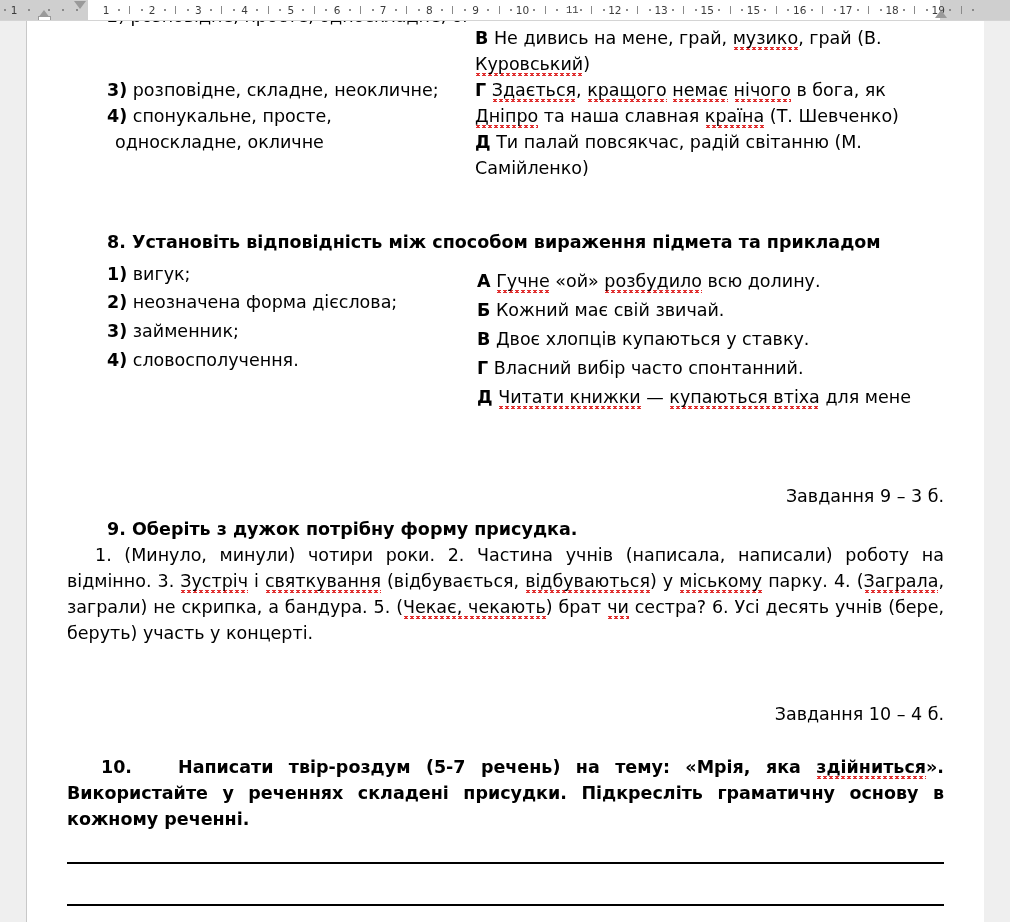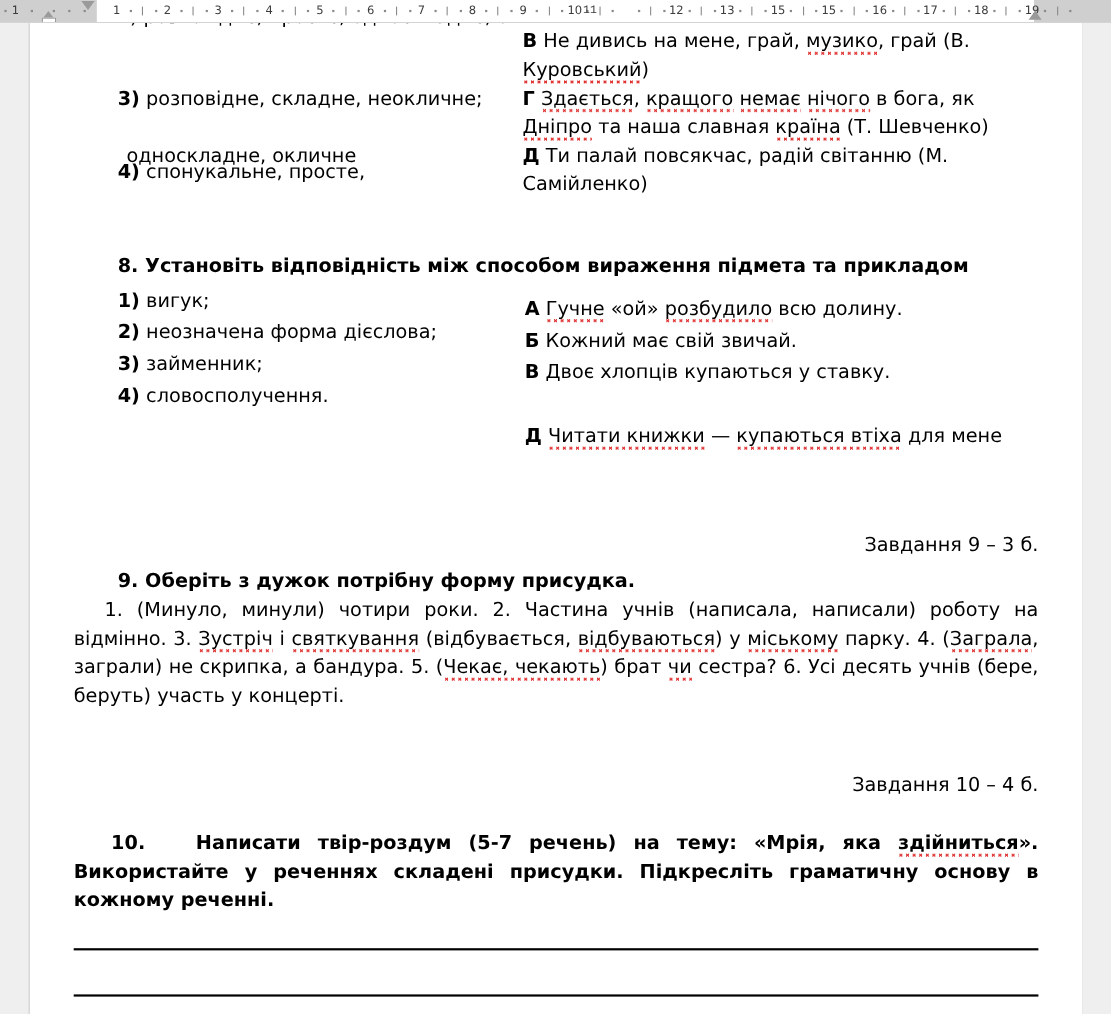--- a/index.html
+++ b/index.html
@@ -215,21 +215,21 @@
       <div class="rdash" style="left: 452.4px;"></div>
       <div class="rdot" style="left: 463.9px;"></div>
       <div class="rtick" style="left: 469.6px; width: 12px;">9</div>
       <div class="rdot" style="left: 487.1px;"></div>
       <div class="rdash" style="left: 498.6px;"></div>
       <div class="rdot" style="left: 510.1px;"></div>
       <div class="rtick" style="left: 515.8px; width: 12px;">10</div>
       <div class="rdot" style="left: 533.3px;"></div>
       <div class="rdash" style="left: 544.8px;"></div>
       <div class="rdot" style="left: 556.3px;"></div>
-      <div class="rtick" style="left: 530px; width: 12px; font-family: Liberation Mono, monospace;">11</div>
+      <div class="rtick" style="left: 566px; width: 12px; font-family: Liberation Mono, monospace;">11</div>
       <div class="rdot" style="left: 579.5px;"></div>
       <div class="rdash" style="left: 591px;"></div>
       <div class="rdot" style="left: 602.5px;"></div>
       <div class="rtick" style="left: 608.2px; width: 12px;">12</div>
       <div class="rdot" style="left: 625.7px;"></div>
       <div class="rdash" style="left: 637.2px;"></div>
       <div class="rdot" style="left: 648.7px;"></div>
       <div class="rtick" style="left: 654.4px; width: 12px;">13</div>
       <div class="rdot" style="left: 671.9px;"></div>
       <div class="rdash" style="left: 683.4px;"></div>
@@ -276,21 +276,21 @@
     <div class="doc">
 
       <div class="clipped-line" style="left:80px; top:0px; width:360px;">
         <div class="inner">2) розповідне, просте, односкладне, окличне;</div>
       </div>
 
       <div class="blk col-left" style="left:80px; top:56px;">
         <span class="b">3)</span>
         <span>розповідне, складне, неокличне;</span>
       </div>
-      <div class="blk col-left" style="left:80px; top:82px;margin-top:41px;">
+      <div class="blk col-left" style="left:80px; top:82px;">
         <span class="b">4)</span>
         <span>спонукальне, просте,</span>
       </div>
       <div class="blk col-left" style="left:88px; top:108px;">
         <span>односкладне, окличне</span>
       </div>
 
       <div class="blk col-right justify" style="left:448px; top:4px; width:492px;">
         <span class="b">В</span>
         <span>Не дивись на мене, грай, </span><span class="sq">музико</span><span>, грай (В.</span>
@@ -338,20 +338,24 @@
         <span class="b">А</span>
         <span class="sq">Гучне</span><span> «ой» </span><span class="sq">розбудило</span><span> всю долину.</span>
       </div>
       <div class="blk" style="left:450px; top:276px; width:492px;">
         <span class="b">Б</span>
         <span>Кожний має свій звичай.</span>
       </div>
       <div class="blk" style="left:450px; top:305px; width:492px;">
         <span class="b">В</span>
         <span>Двоє хлопців купаються у ставку.</span>
+      </div>
+      <div class="blk" style="left:450px; top:334px; width:492px;">
+        <span class="b">Г</span>
+        <span>Власний вибір часто спонтанний.</span>
       </div>
       <div class="blk" style="left:450px; top:363px; width:492px;">
         <span class="b">Д</span>
         <span class="sq">Читати книжки</span><span> — </span><span class="sq">купаються втіха</span><span> для мене</span>
       </div>
 
       <div class="blk right" style="left:40px; top:462px; width:877px;">Завдання 9 – 3 б.</div>
 
       <div class="blk b" style="left:80px; top:495px; width:880px;">9. Оберіть з дужок потрібну форму присудка.</div>
 

